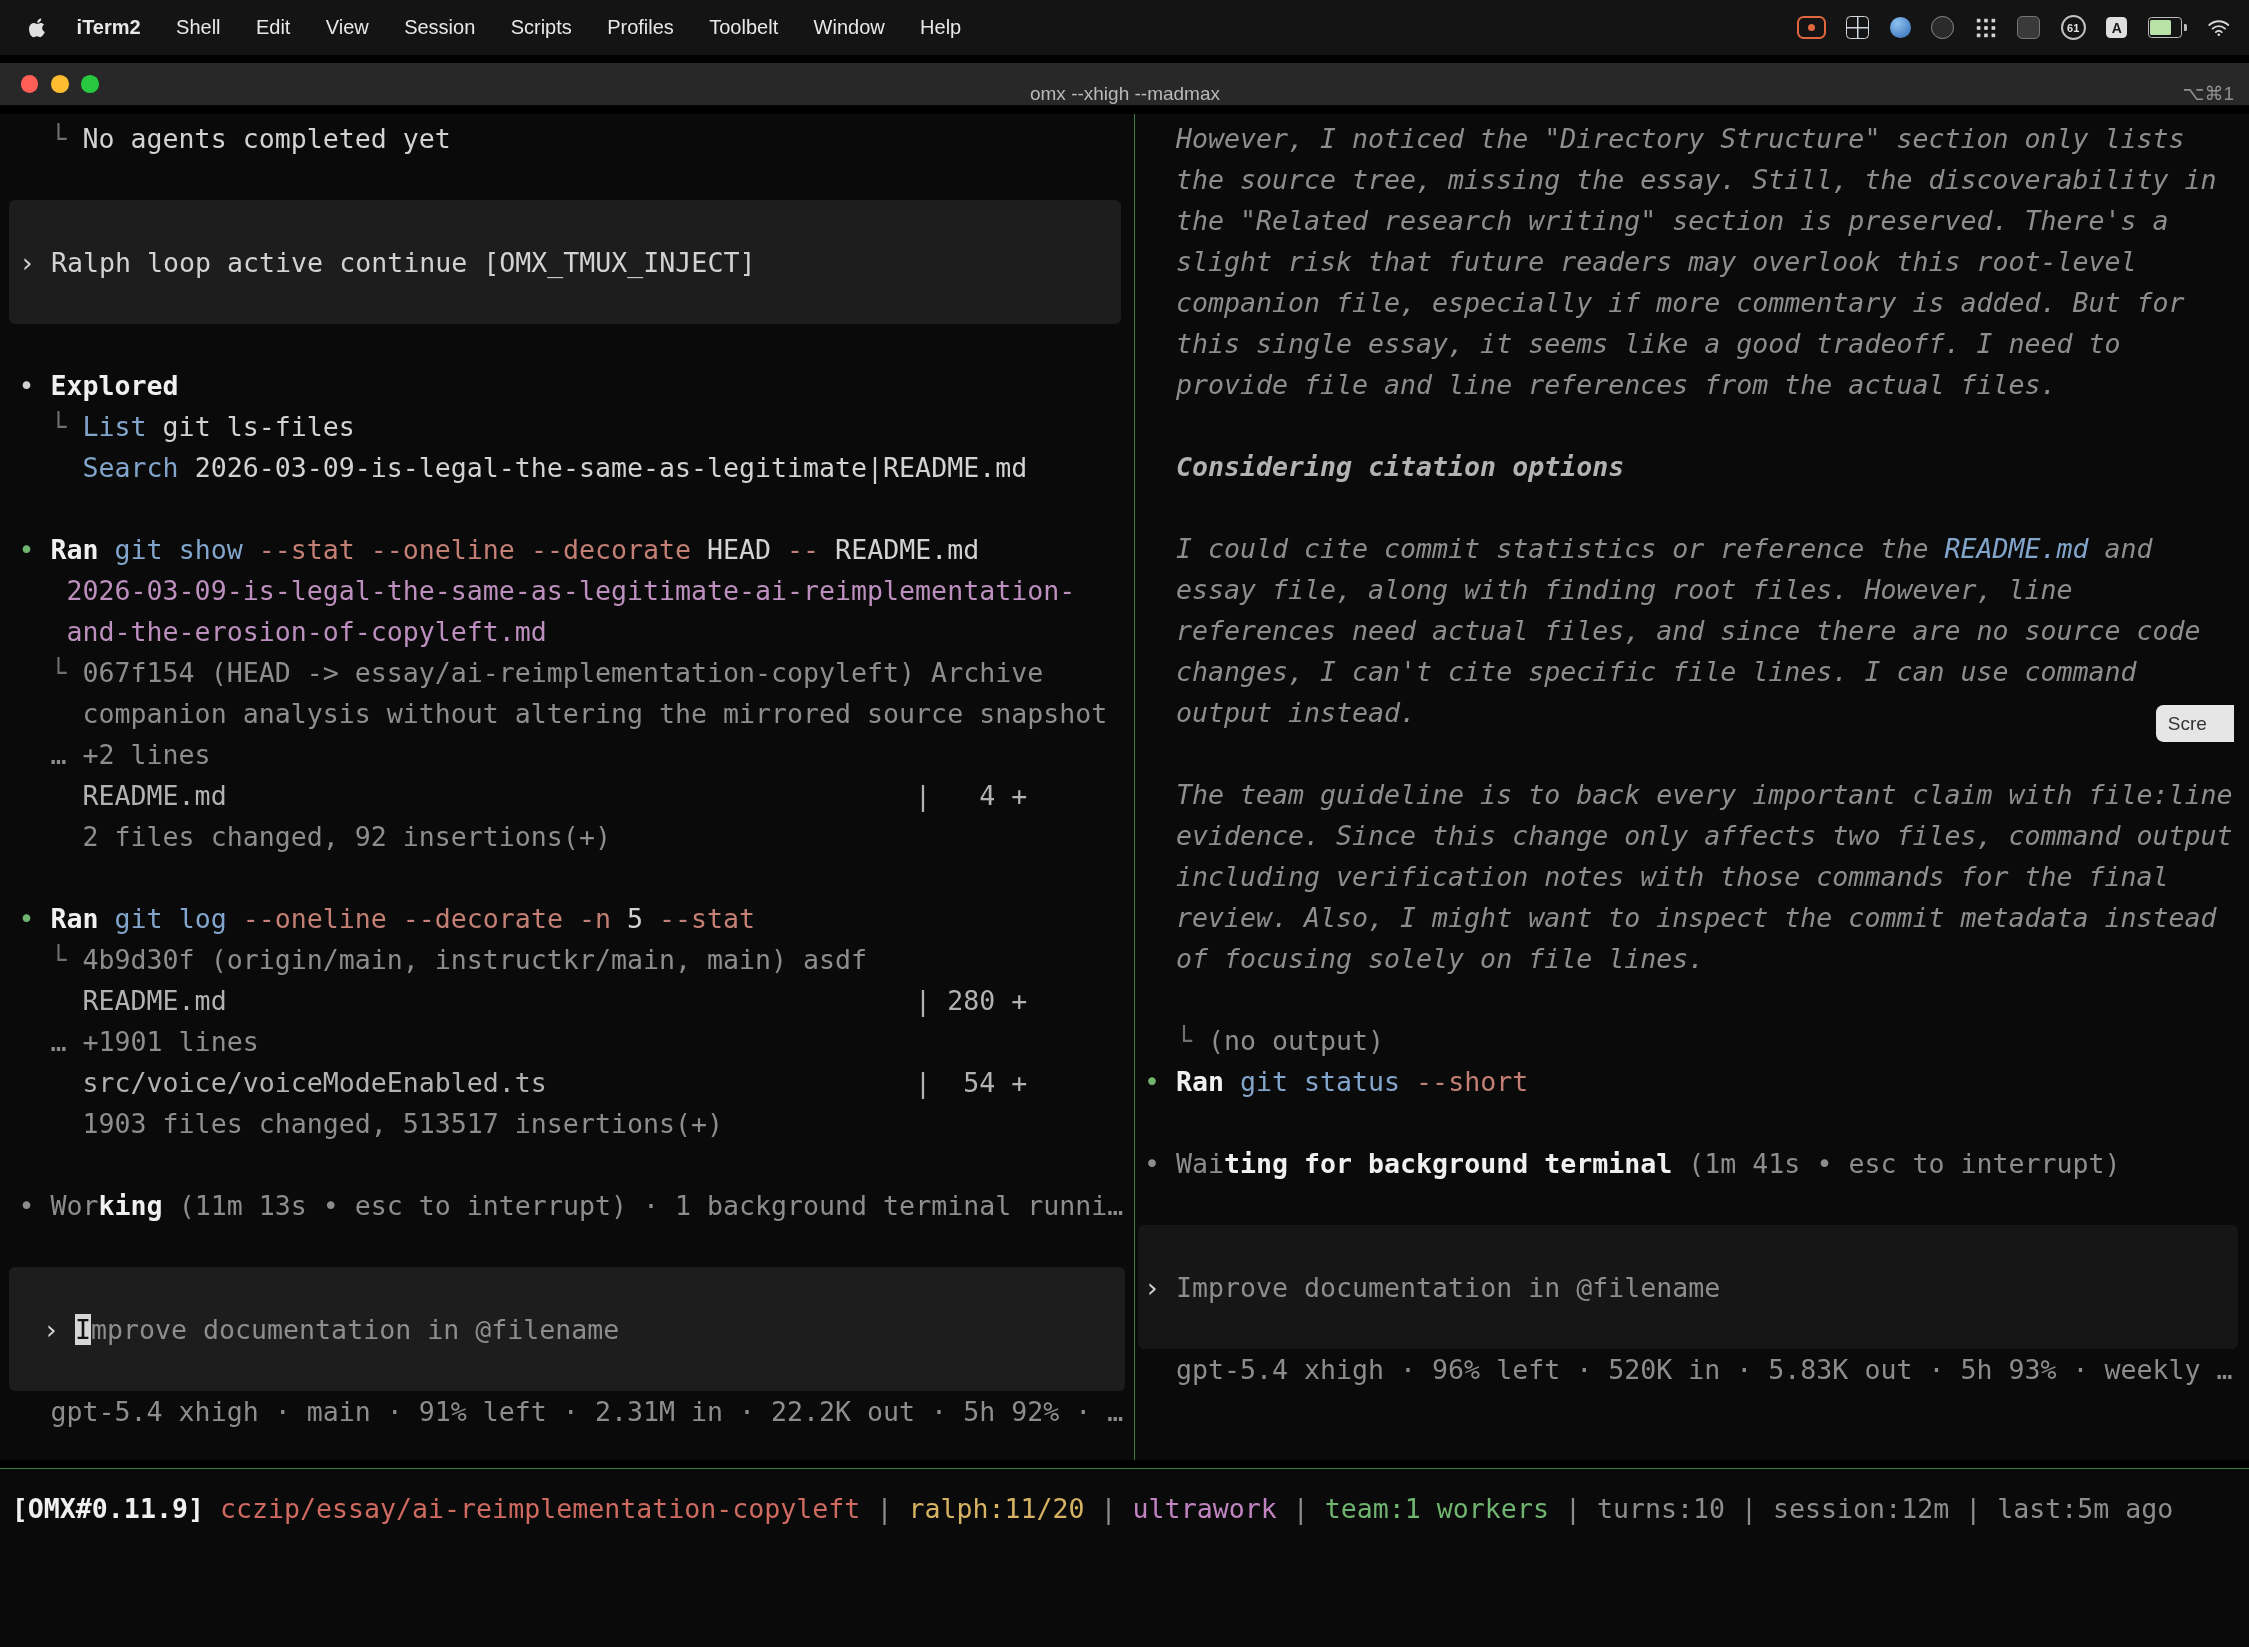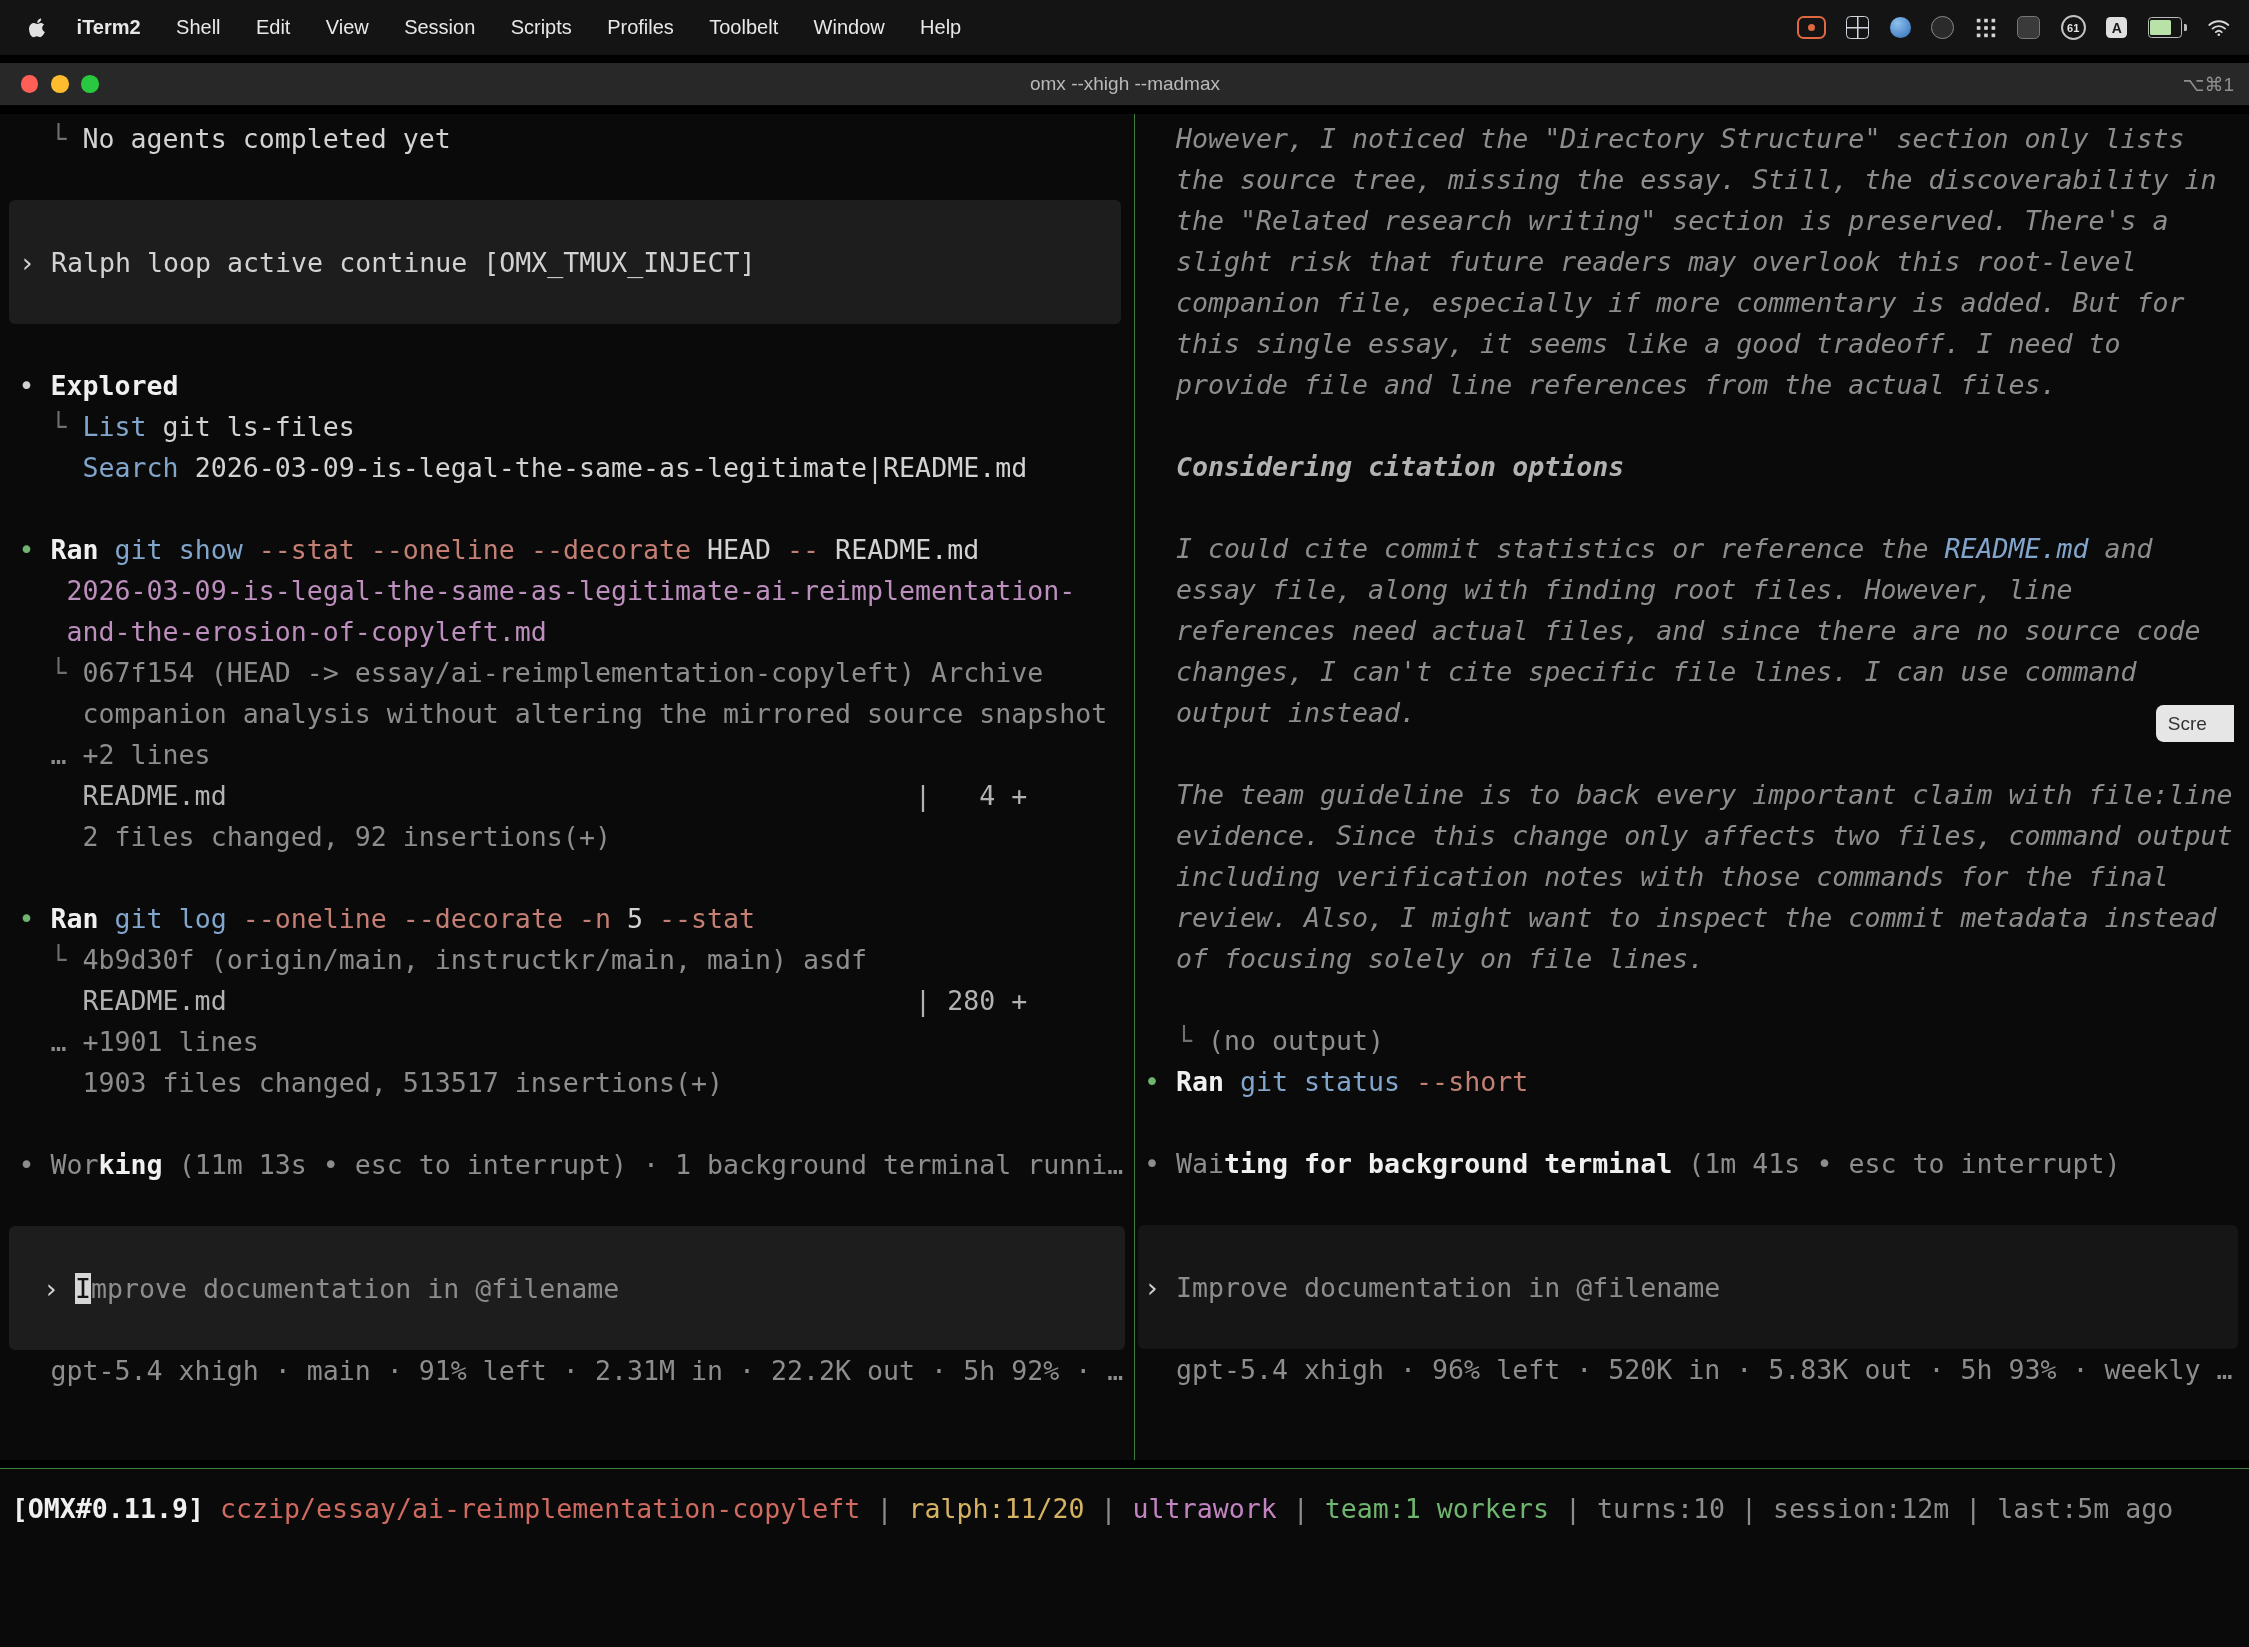--- a/index.html
+++ b/index.html
@@ -25,21 +25,21 @@
   .icon-gauge{width:25px;height:25px;border-radius:50%;border:2.2px solid #c2c2c2;color:#e2e2e2;
     font:600 11px "Liberation Sans",sans-serif;display:flex;align-items:center;justify-content:center;box-sizing:border-box;}
   .icon-keyboard{width:20.7px;height:20.7px;border-radius:4.4px;background:#dfdfdf;color:#1a1a1a;
     font:700 14px "Liberation Sans",sans-serif;display:flex;align-items:center;justify-content:center;}
   .icon-battery{display:flex;align-items:center;}
   .batt-body{width:29.5px;height:15.5px;border:1.5px solid #b9b9b9;border-radius:3.7px;padding:1.5px;box-sizing:content-box;}
   .batt-fill{height:100%;width:70%;background:#b9e2a9;border-radius:1.5px;}
   .batt-nub{width:3px;height:6.6px;background:#b9b9b9;border-radius:0 1.5px 1.5px 0;margin-left:1.5px;}
 
   
-  .titlebar{height:43px;background:var(--titlebar-bg,#282828);position:relative;display:flex;align-items:center;
+  .titlebar{height:43px;background:var(--titlebar-bg,#282828);position:relative;display:flex;align-items:flex-end;
     justify-content:center;color:#b9b9b9;font:19px "Liberation Sans",sans-serif;flex:none;border-bottom:0.7px solid #050505;box-sizing:border-box;}
   .lights{position:absolute;left:20.7px;top:0;height:100%;display:flex;align-items:center;gap:12.5px;}
   .light{width:17.7px;height:17.7px;border-radius:50%;}
   .light.red{background:var(--traffic-red,#ff5f57);}
   .light.yellow{background:var(--traffic-yellow,#febc2e);}
   .light.green{background:var(--traffic-green,#28c840);}
   .win-shortcut{position:absolute;right:16px;color:#8f8f8f;}
 
   
   .terminal{height:1346px;display:flex;position:relative;background:var(--bg,#0a0a0a);
@@ -161,20 +161,21 @@
         <div class="tline"><span class="c-tree">  └ </span><span class="c-dim">067f154 (HEAD -&gt; essay/ai-reimplementation-copyleft) Archive</span></div>
         <div class="tline"><span class="c-dim">    companion analysis without altering the mirrored source snapshot</span></div>
         <div class="tline"><span class="c-dim">  … +2 lines</span></div>
         <div class="tline"><span class="c-mid">    README.md                                           |   4 +</span></div>
         <div class="tline"><span class="c-dim">    2 files changed, 92 insertions(+)</span></div>
         <div class="tline"></div>
         <div class="tline"><span class="c-green">• </span><span class="c-bright b">Ran</span><span class="c-fg"> </span><span class="c-blue">git log</span><span class="c-fg"> </span><span class="c-red">--oneline --decorate</span><span class="c-fg"> </span><span class="c-red">-n</span><span class="c-fg"> 5 </span><span class="c-red">--stat</span></div>
         <div class="tline"><span class="c-tree">  └ </span><span class="c-dim">4b9d30f (origin/main, instructkr/main, main) asdf</span></div>
         <div class="tline"><span class="c-mid">    README.md                                           | 280 +</span></div>
         <div class="tline"><span class="c-dim">  … +1901 lines</span></div>
+        <div class="tline"><span class="c-mid">    src/voice/voiceModeEnabled.ts                       |  54 +</span></div>
         <div class="tline"><span class="c-dim">    1903 files changed, 513517 insertions(+)</span></div>
         <div class="tline"></div>
         <div class="tline"><span class="c-dim">• </span><span class="c-dim">Wor</span><span class="c-bright b">king</span><span class="c-dim"> (11m 13s • esc to interrupt) · 1 background terminal runni…</span></div>
         <div class="tline"></div>
         <div class="inputbox input">
           <div class="tline"><span class="c-fg">› </span><span class="cursor">I</span><span class="c-dim">mprove documentation in @filename</span></div>
         </div>
         <div class="tline"><span class="c-dim">  gpt-5.4 xhigh · main · 91% left · 2.31M in · 22.2K out · 5h 92% · …</span></div>
       </div>
     <div class="pane right">

